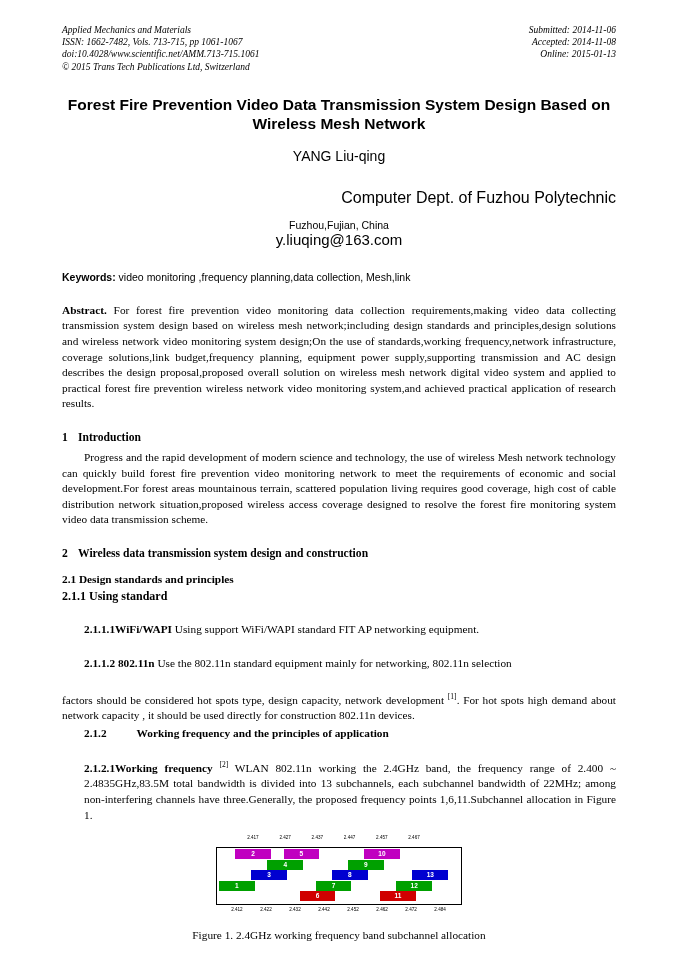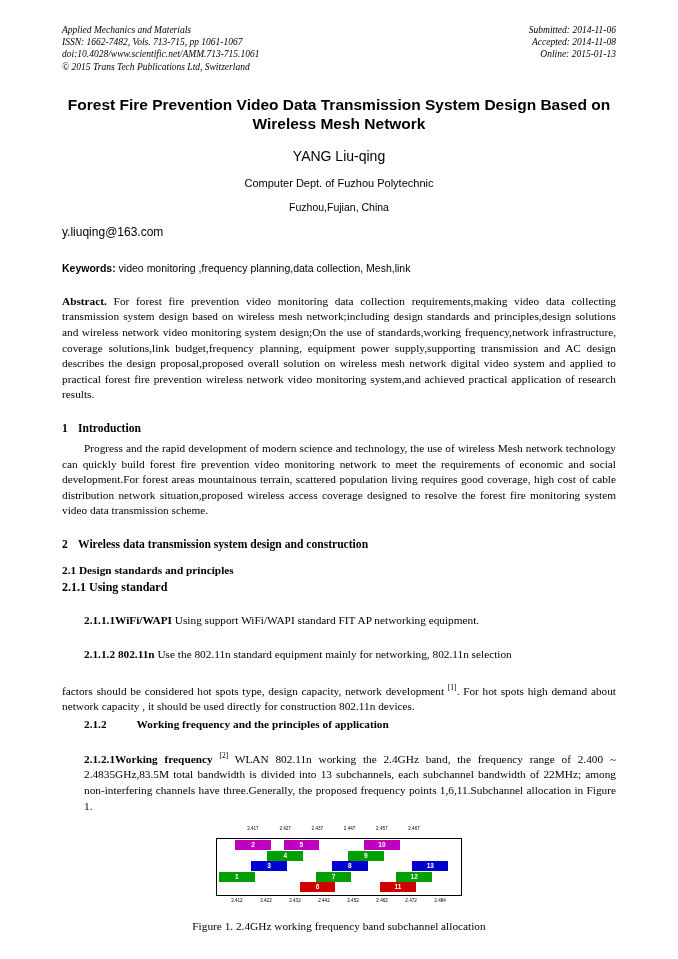--- a/index.html
+++ b/index.html
@@ -45,35 +45,35 @@
     font-size: 15.5px;
     line-height: 19px;
   }
   .author {
     margin-top: 15px;
     text-align: center;
     font-family: "Liberation Sans", sans-serif;
     font-size: 14px;
   }
   .affil {
-    margin-top: 13px;
-    text-align: center;
-    font-family: "Liberation Sans", sans-serif;
-    font-size: 11px;
+    margin-top: 25px;
+    text-align: right;
+    font-family: "Liberation Sans", sans-serif;
+    font-size: 16px;
   }
   .affil2 {
     margin-top: 12px;
     text-align: center;
     font-family: "Liberation Sans", sans-serif;
     font-size: 10.5px;
   }
   .email {
-    margin-top: 12px;
-    font-family: "Liberation Sans", sans-serif;
-    font-size: 12px;
+    text-align: center;
+    font-family: "Liberation Sans", sans-serif;
+    font-size: 15px;
   }
 
   
   .keywords {
     margin-top: 23px;
     font-family: "Liberation Sans", sans-serif;
     font-size: 10.5px;
   }
   .keywords .kw-label { font-weight: bold; }
 

